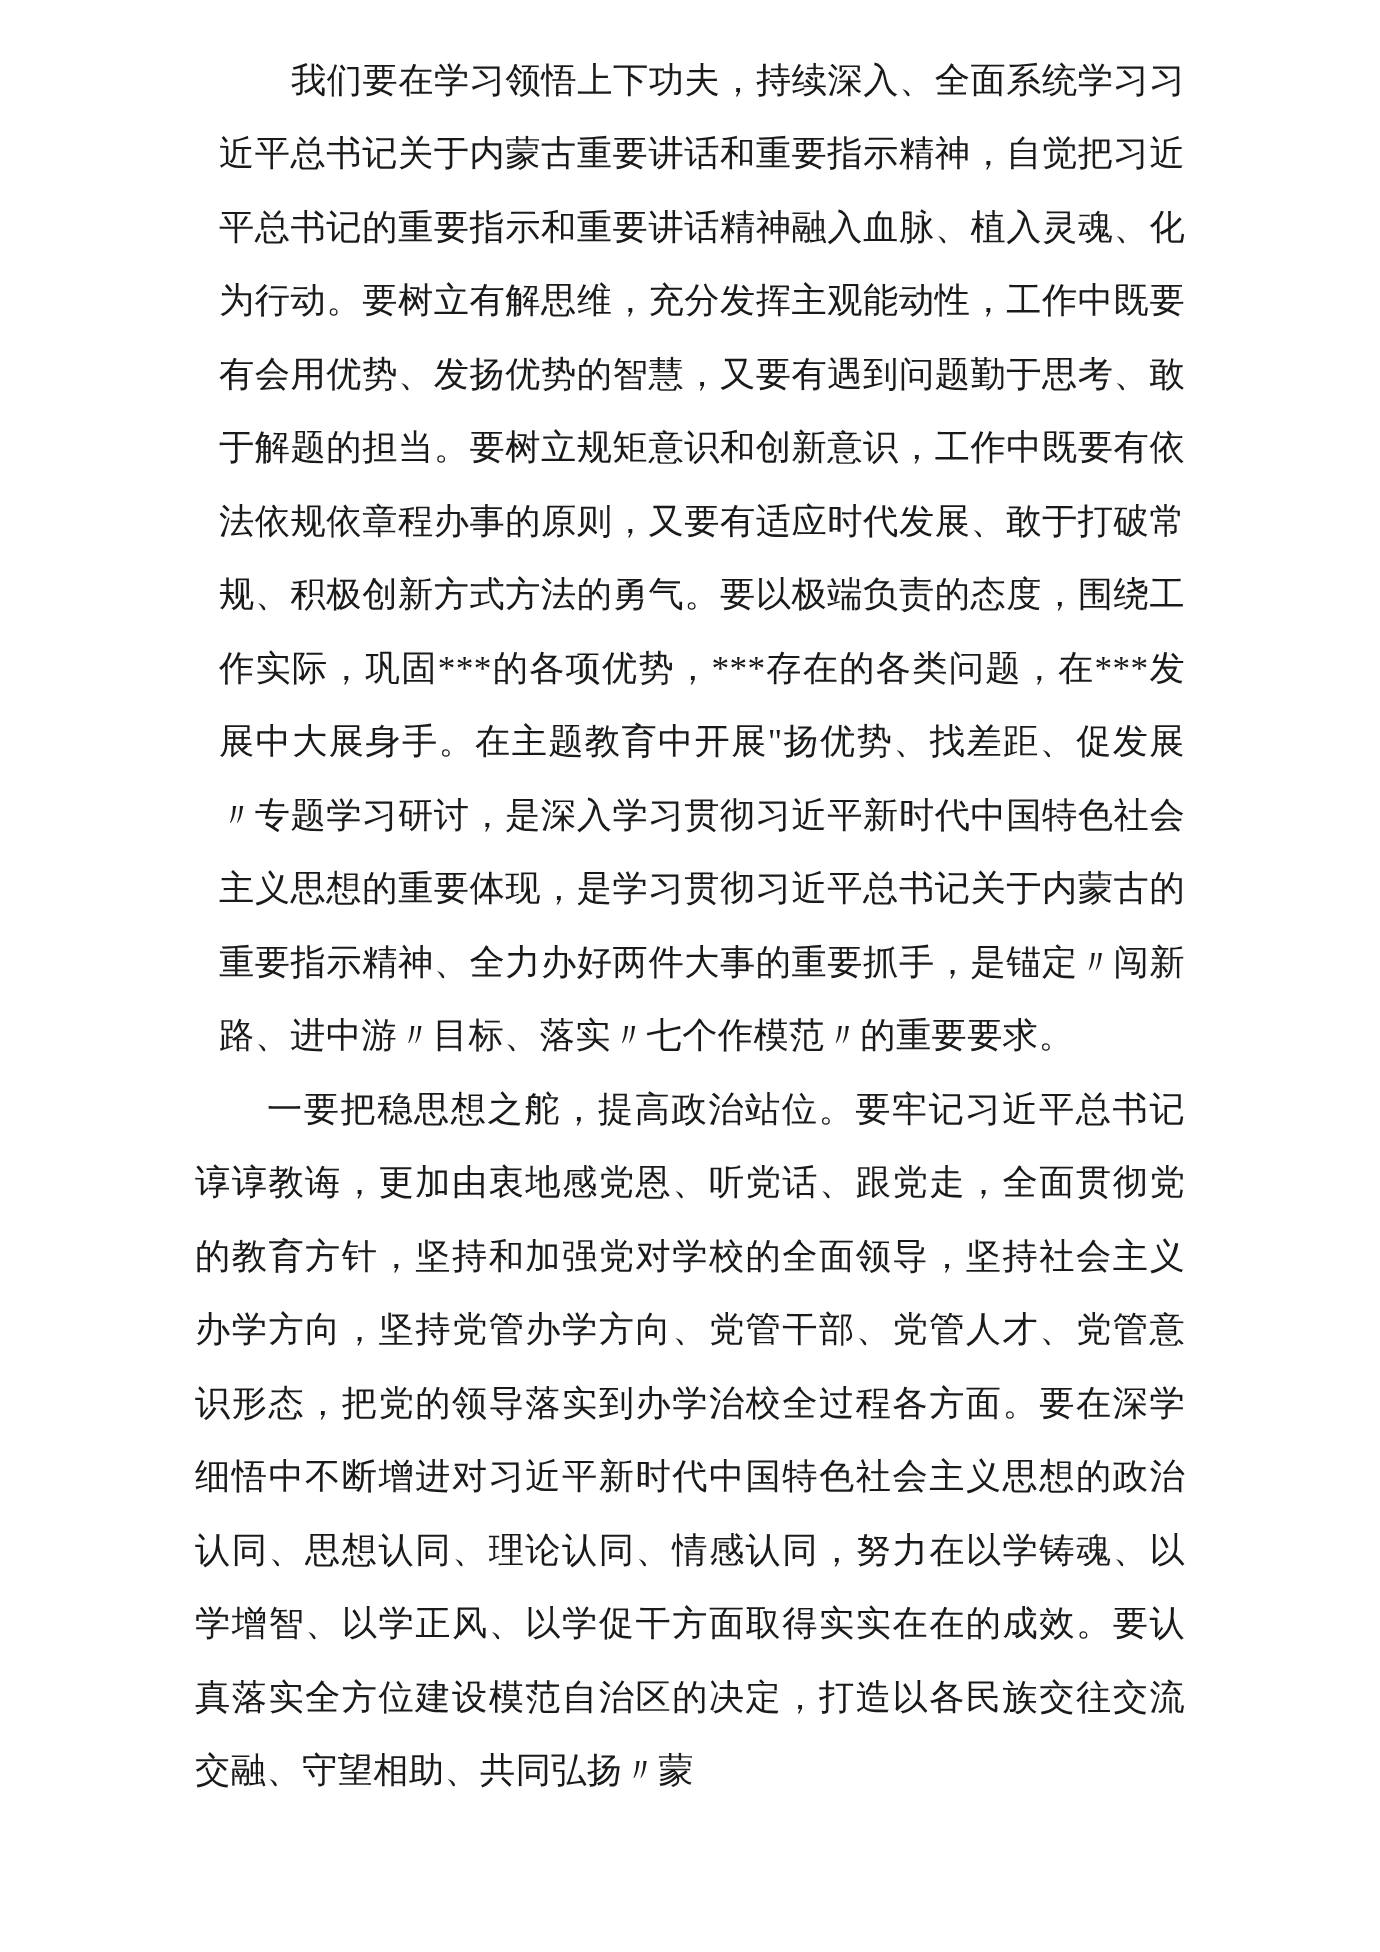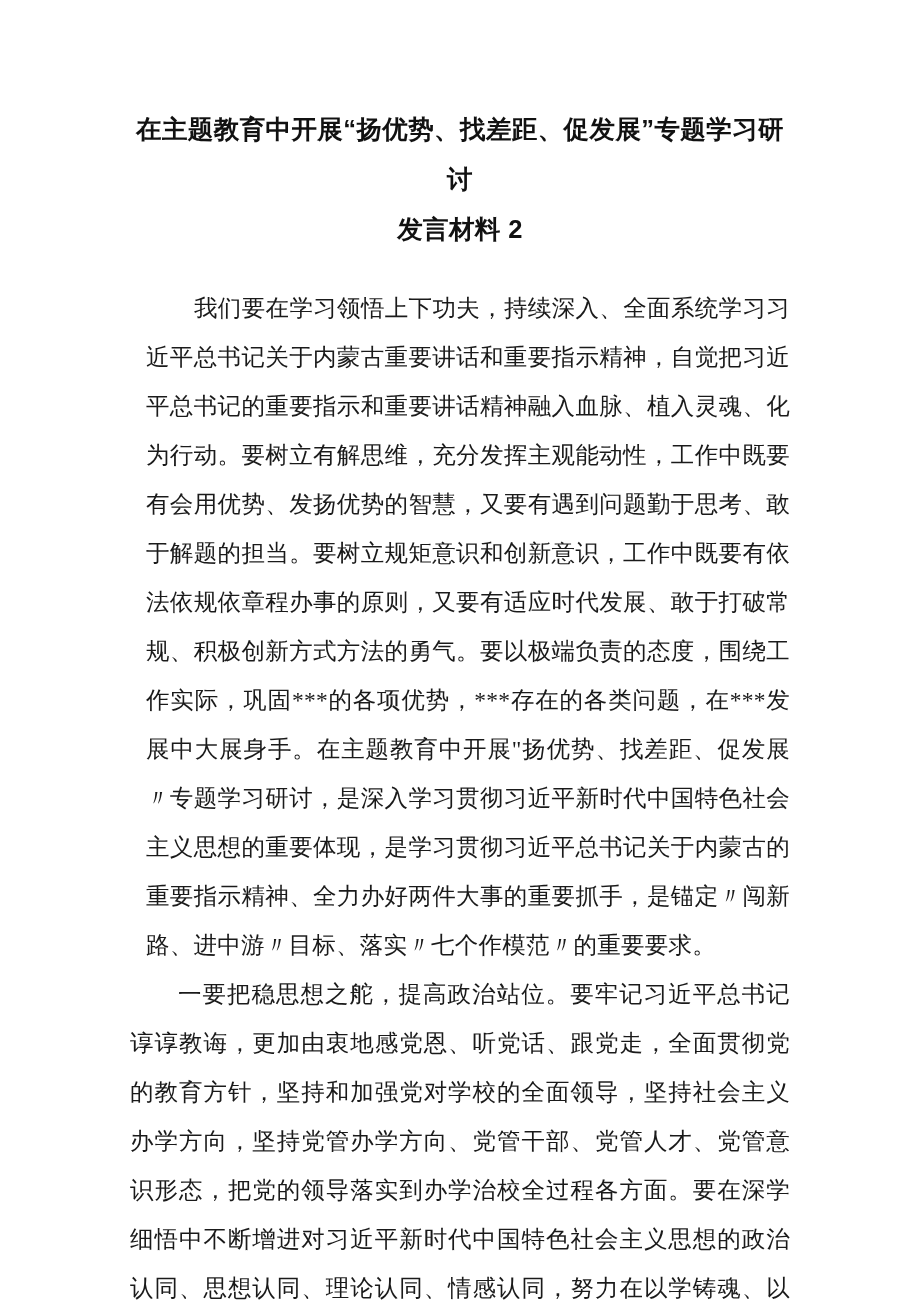--- a/index.html
+++ b/index.html
@@ -68,21 +68,19 @@
   .para--second {
     margin-top: 0px;
   }
 </style>
 </head>
 <body>
 
 <div class="page">
   <div class="doc-body">
 
-    <h1 class="doc-title">在主题教育中开展“扬优势、找差距、促发展”专题学习研讨
-发言材料 2</h1>
 
     <p class="para para--first">我们要在学习领悟上下功夫，持续深入、全面系统学习习近平总书记关于内蒙古重要讲话和重要指示精神，自觉把习近平总书记的重要指示和重要讲话精神融入血脉、植入灵魂、化为行动。要树立有解思维，充分发挥主观能动性，工作中既要有会用优势、发扬优势的智慧，又要有遇到问题勤于思考、敢于解题的担当。要树立规矩意识和创新意识，工作中既要有依法依规依章程办事的原则，又要有适应时代发展、敢于打破常规、积极创新方式方法的勇气。要以极端负责的态度，围绕工作实际，巩固***的各项优势，***存在的各类问题，在***发展中大展身手。在主题教育中开展"扬优势、找差距、促发展〃专题学习研讨，是深入学习贯彻习近平新时代中国特色社会主义思想的重要体现，是学习贯彻习近平总书记关于内蒙古的重要指示精神、全力办好两件大事的重要抓手，是锚定〃闯新路、进中游〃目标、落实〃七个作模范〃的重要要求。</p>
 
     <p class="para para--second">一要把稳思想之舵，提高政治站位。要牢记习近平总书记谆谆教诲，更加由衷地感党恩、听党话、跟党走，全面贯彻党的教育方针，坚持和加强党对学校的全面领导，坚持社会主义办学方向，坚持党管办学方向、党管干部、党管人才、党管意识形态，把党的领导落实到办学治校全过程各方面。要在深学细悟中不断增进对习近平新时代中国特色社会主义思想的政治认同、思想认同、理论认同、情感认同，努力在以学铸魂、以学增智、以学正风、以学促干方面取得实实在在的成效。要认真落实全方位建设模范自治区的决定，打造以各民族交往交流交融、守望相助、共同弘扬〃蒙</p>
 
   </div>
 </div>
 
 </body></html>

